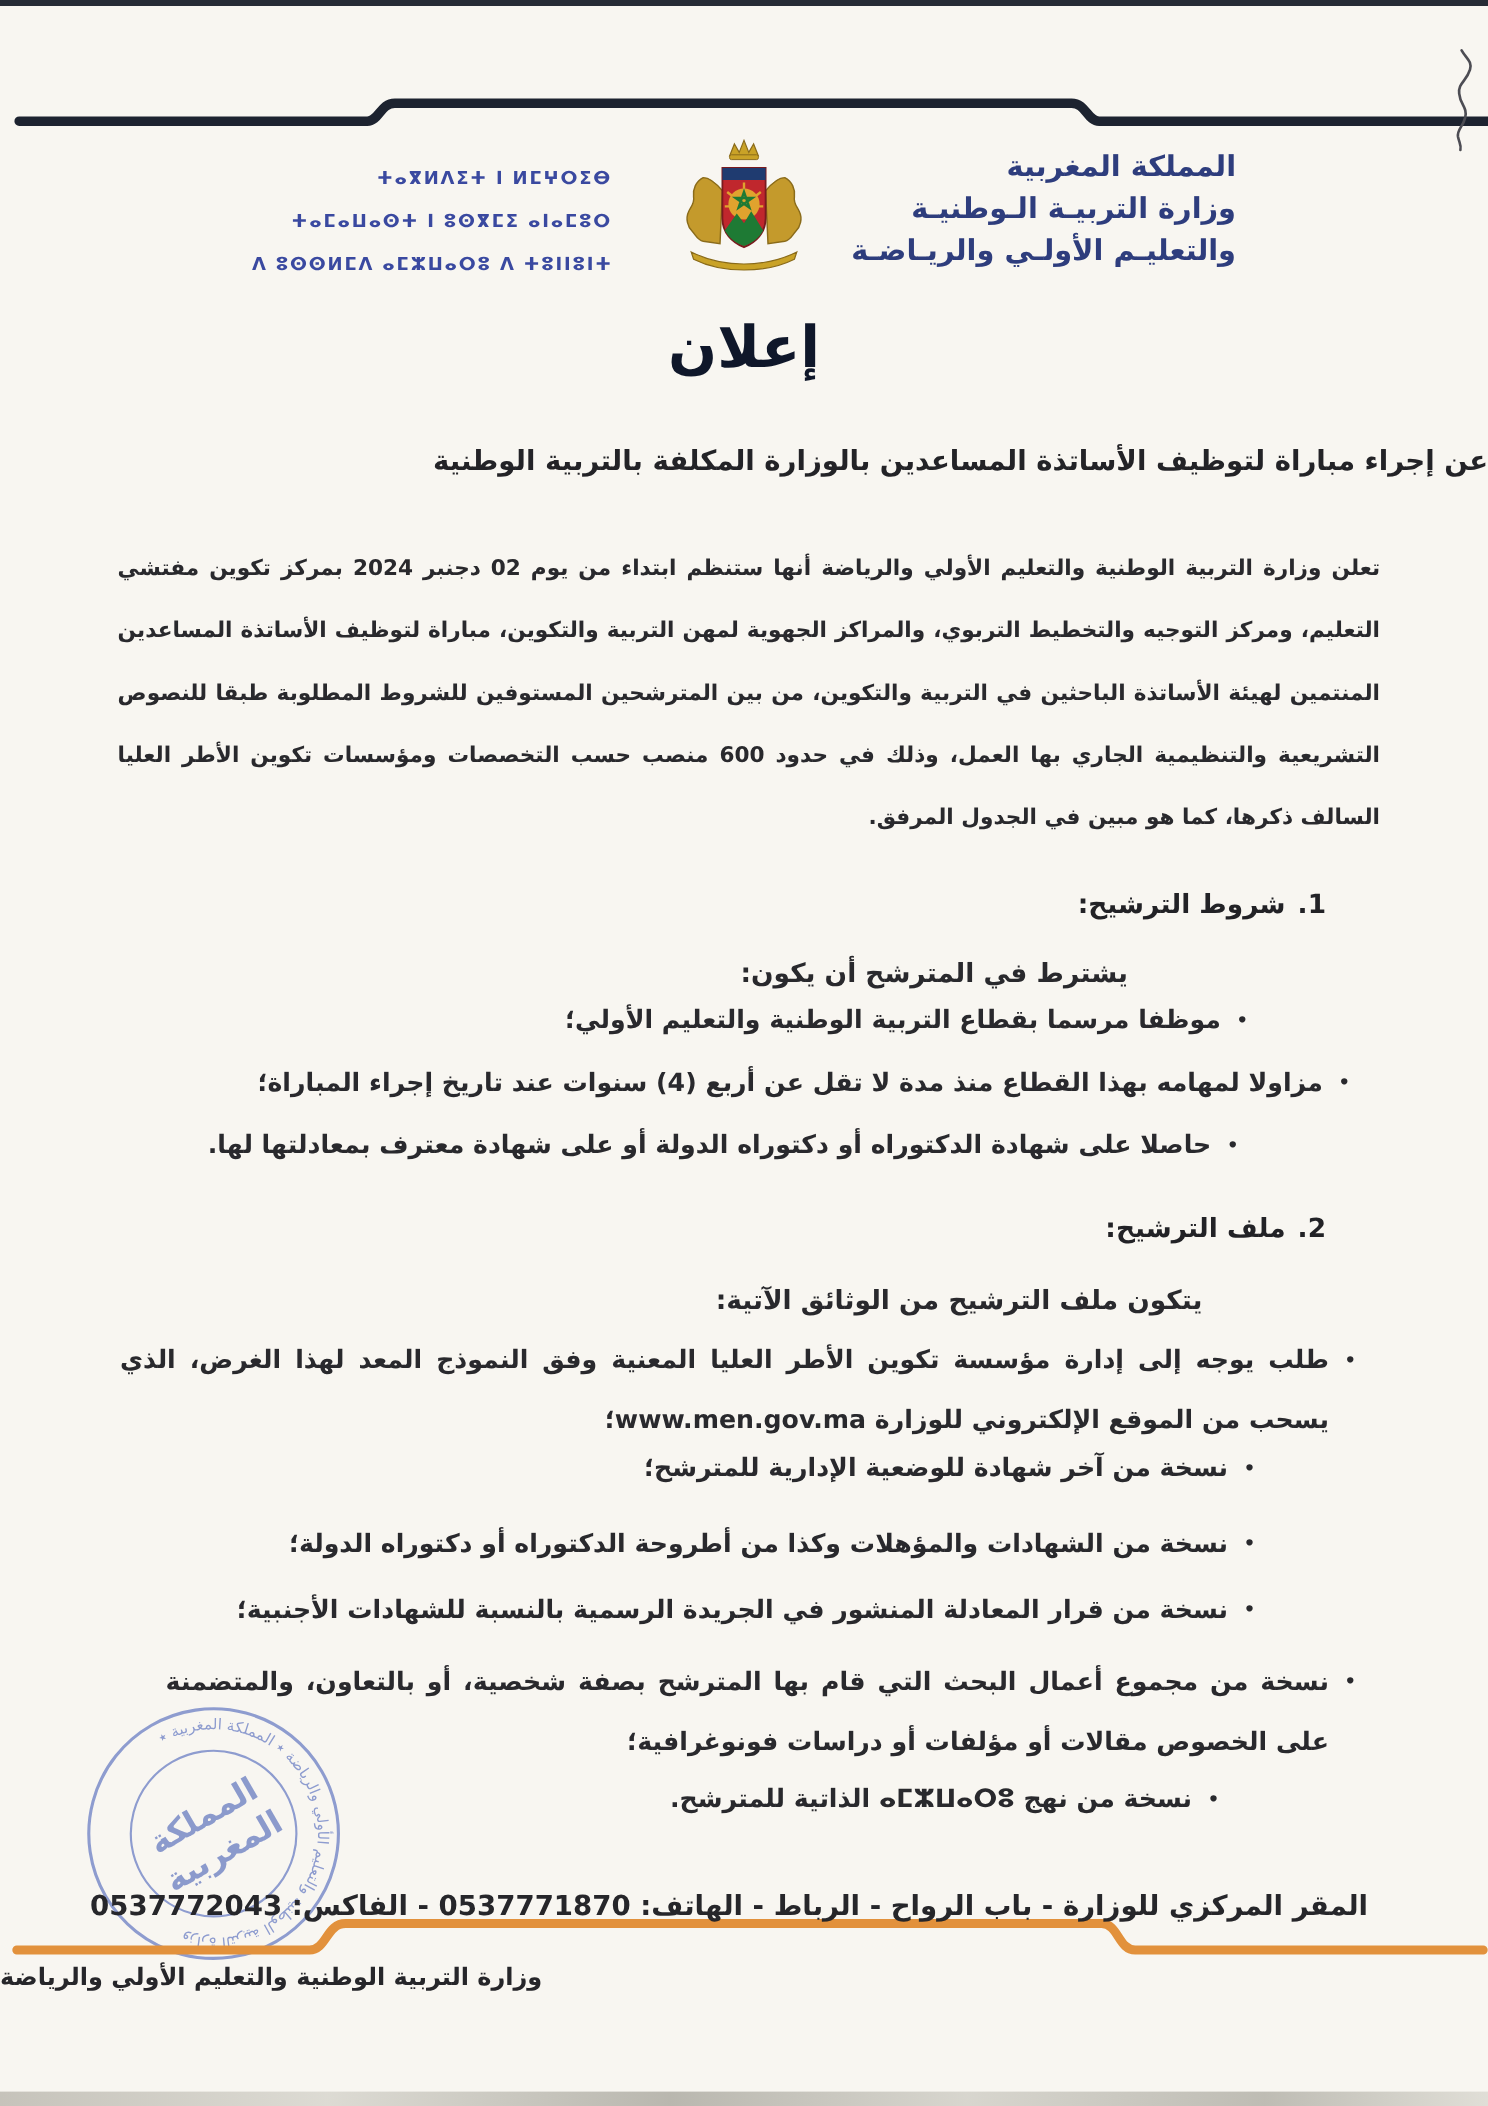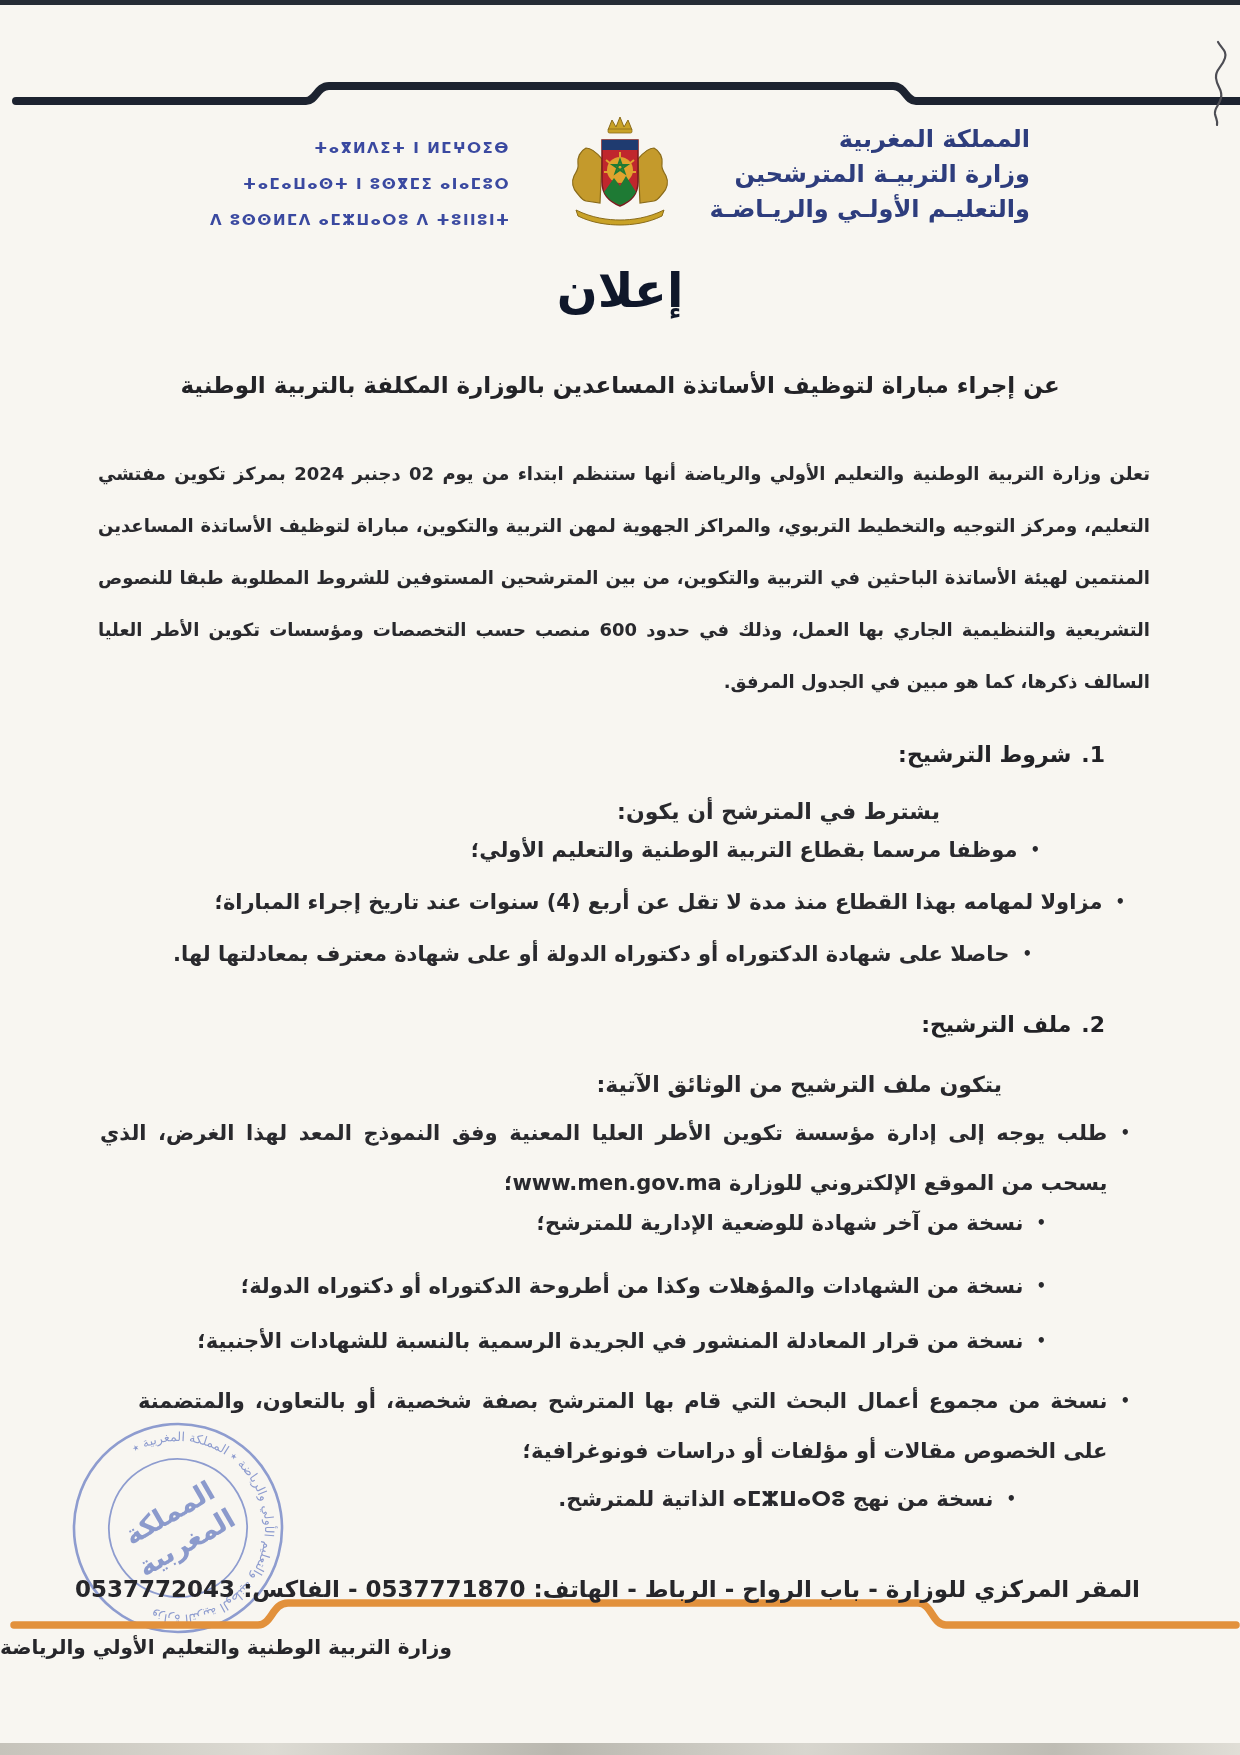--- a/index.html
+++ b/index.html
@@ -22,21 +22,21 @@
     color:#2e3d7d;font-weight:bold;direction:rtl;}
   .hdr-ar .l{font-size:24px;line-height:35px;white-space:nowrap;}
   .hdr-tif{position:absolute;top:130px;left:210px;width:300px;text-align:right;
     color:#3a49a0;font-weight:bold;}
   .hdr-tif .l{font-size:15px;line-height:36px;letter-spacing:1.5px;white-space:nowrap;}
   .emblem{position:absolute;top:112px;left:556px;width:128px;height:115px;}
 
   
   .doc-title{position:absolute;top:262px;left:0;width:1240px;text-align:center;
     font-size:48px;font-weight:bold;color:#0f172a;direction:rtl;}
-  .doc-subtitle{position:absolute;top:372px;left:0;width:1240px;text-align:center;
+  .doc-subtitle{position:absolute;top:372px;left:0;width:1240px;
     font-size:23px;font-weight:bold;color:#232327;direction:rtl;}
 
   
   .intro{position:absolute;top:430px;right:90px;left:98px;direction:rtl;
     text-align:justify;font-size:18px;line-height:52px;font-weight:bold;color:#29292d;}
   .sec-h{position:absolute;direction:rtl;font-size:22px;font-weight:bold;color:#222226;white-space:nowrap;}
   .sec-h .num{margin-left:10px;}
   .lead{position:absolute;direction:rtl;font-size:22px;font-weight:bold;color:#29292d;white-space:nowrap;}
   .li{position:absolute;direction:rtl;display:flex;font-size:21px;font-weight:bold;color:#29292d;line-height:50px;}
   .li .blt{flex:0 0 auto;font-size:15px;margin-left:13px;line-height:50px;}
@@ -76,21 +76,21 @@
   <svg class="border-svg" style="top:76px;" width="1240" height="34" viewBox="0 0 1240 34">
     <path d="M16,25 H306 C316,25 317,10 329,10 H893 C905,10 906,25 916,25 H1240" fill="none" stroke="#1d2330" stroke-width="8" stroke-linecap="round" stroke-linejoin="round"></path>
   </svg>
 
   <svg class="pen-mark" viewBox="0 0 60 110">
     <path d="M40,14 c4,7 9,9 7,16 c-3,10 -10,11 -9,20 c1,10 7,11 5,20 c-2,8 -7,10 -6,16 c1,5 3,7 2,11" fill="none" stroke="#4d4d54" stroke-width="2.2" stroke-linecap="round"></path>
   </svg>
 
   <div class="hdr-ar" dir="rtl">
     <div class="l">المملكة المغربية</div>
-    <div class="l">وزارة التربيـة المترشحين</div>
+    <div class="l">وزارة التربيـة الـوطنيـة</div>
     <div class="l">والتعليـم الأولـي والريـاضـة</div>
   </div>
 
   <div class="hdr-tif">
     <div class="l">ⵜⴰⴳⵍⴷⵉⵜ ⵏ ⵍⵎⵖⵔⵉⴱ</div>
     <div class="l">ⵜⴰⵎⴰⵡⴰⵙⵜ ⵏ ⵓⵙⴳⵎⵉ ⴰⵏⴰⵎⵓⵔ</div>
     <div class="l">ⴷ ⵓⵙⵙⵍⵎⴷ ⴰⵎⵣⵡⴰⵔⵓ ⴷ ⵜⵓⵏⵏⵓⵏⵜ</div>
   </div>
 
   <svg class="emblem" viewBox="0 0 128 115">

